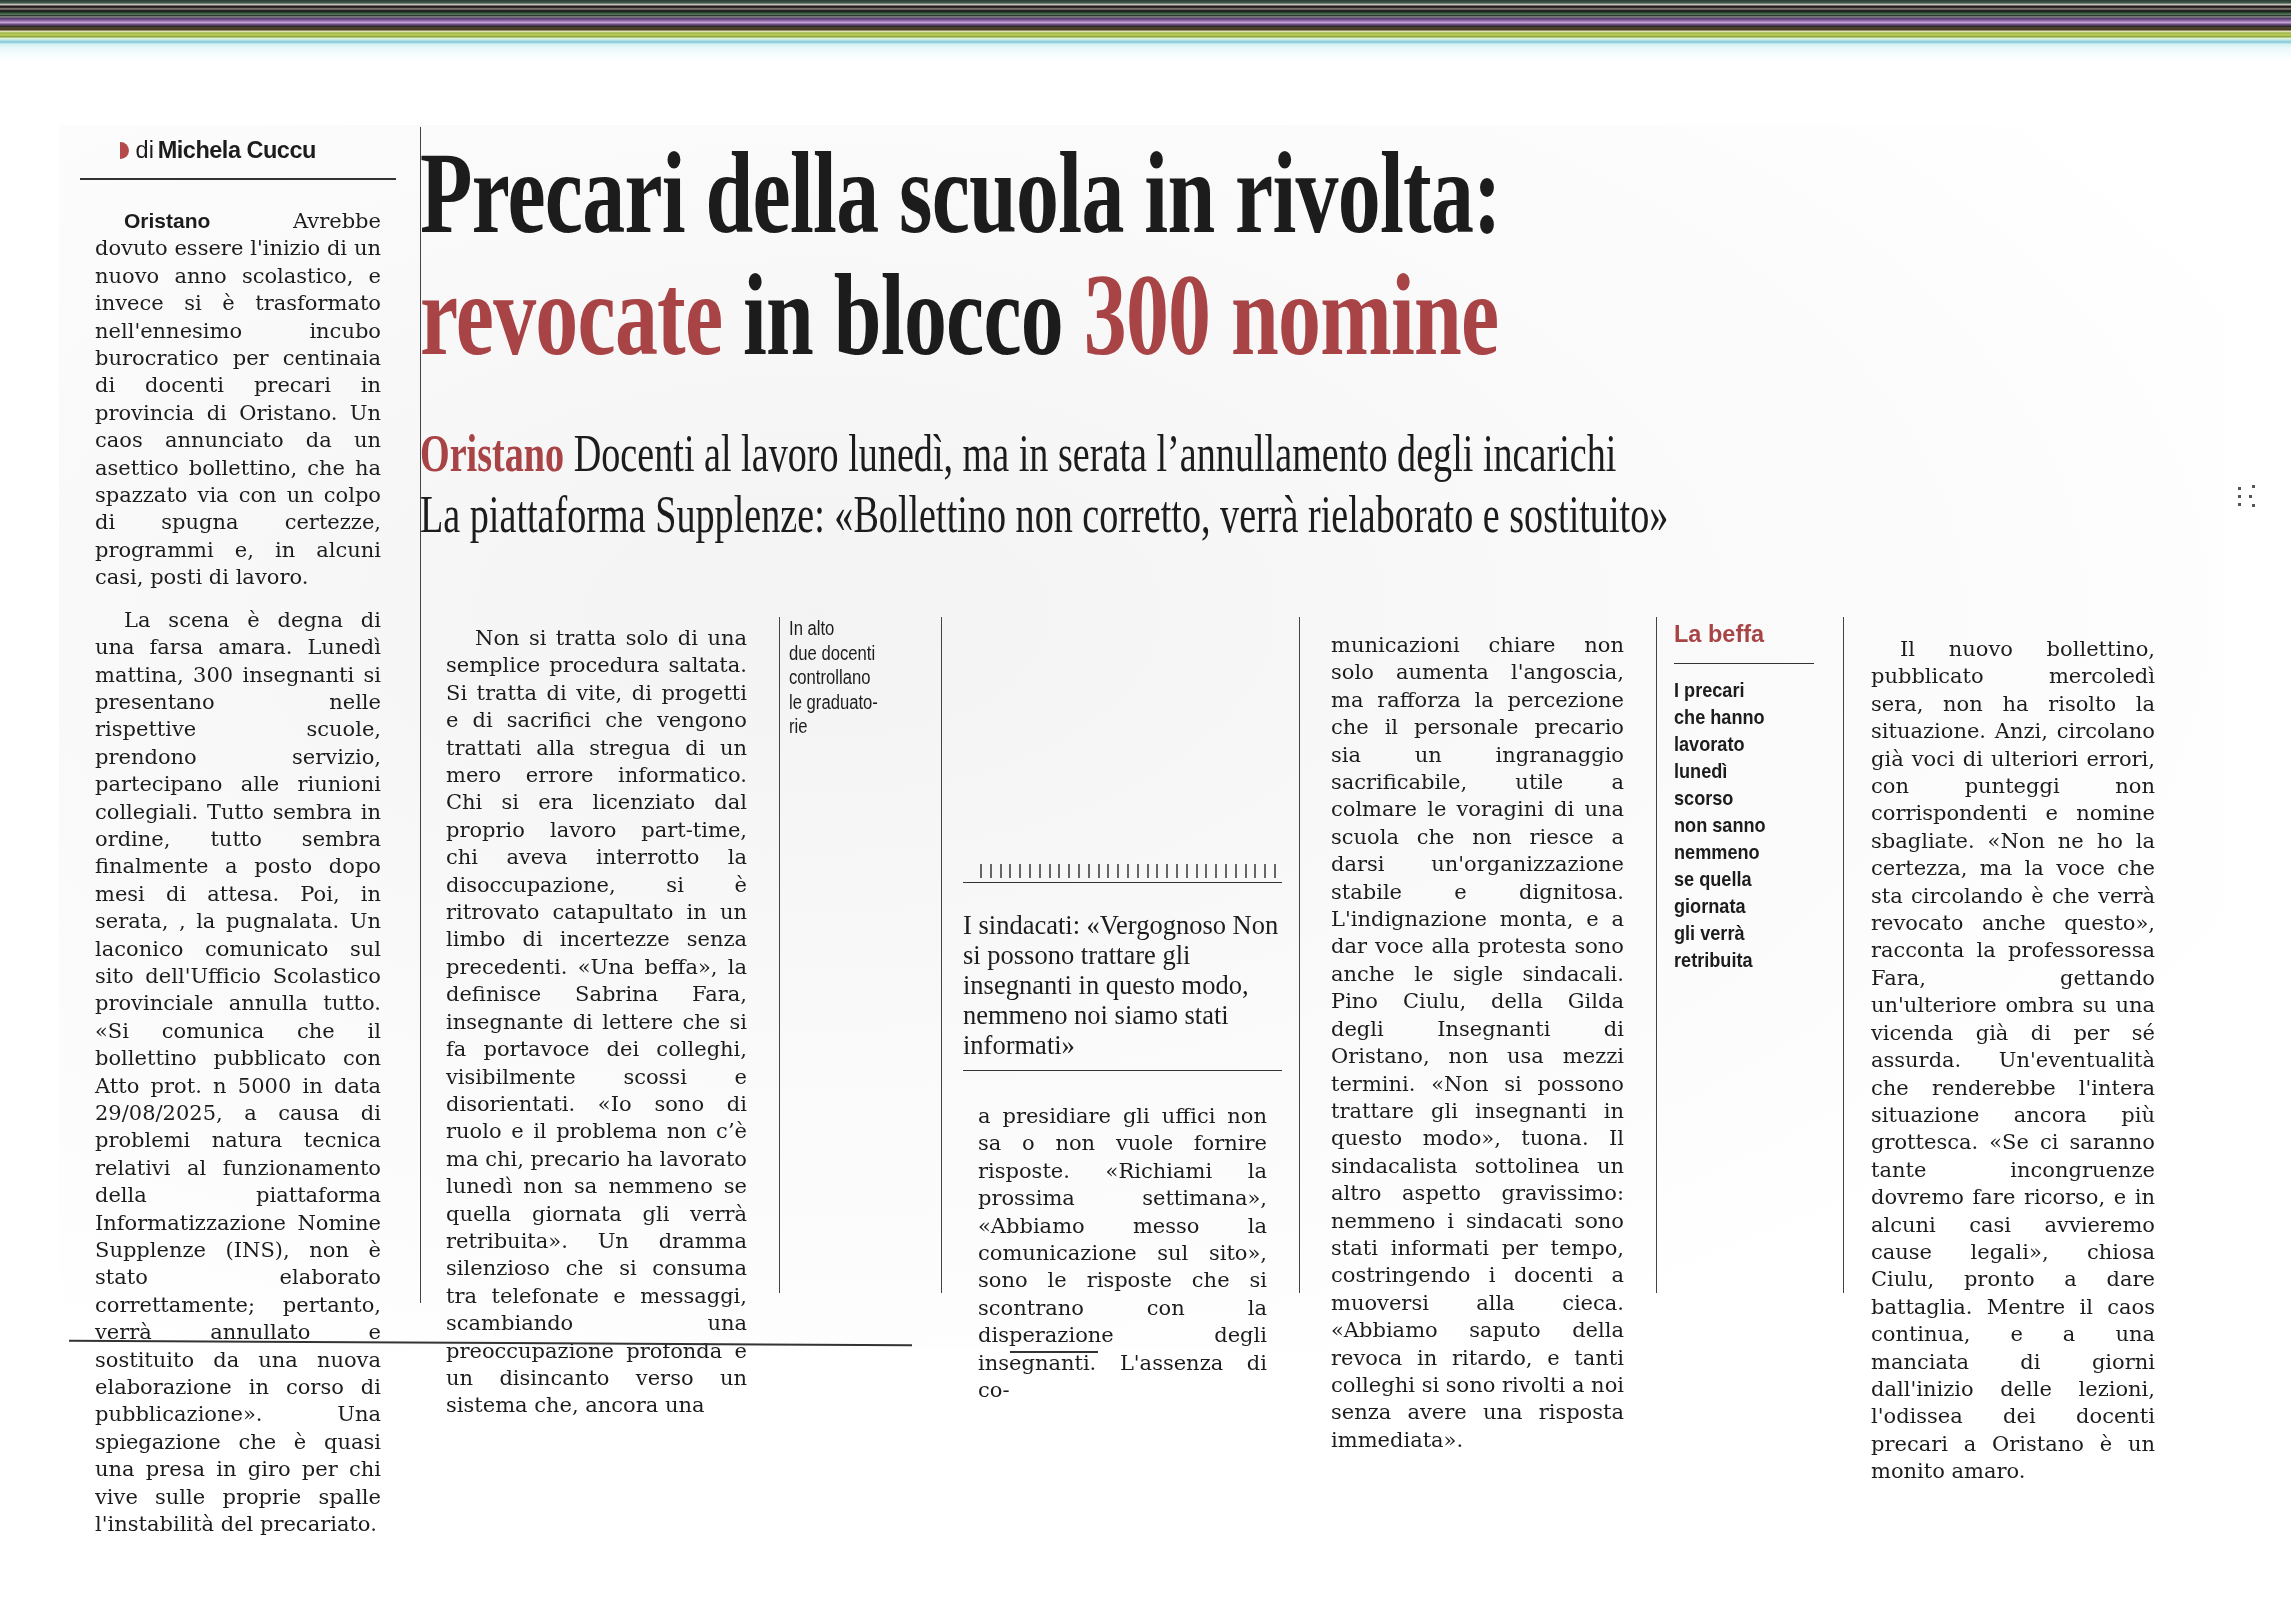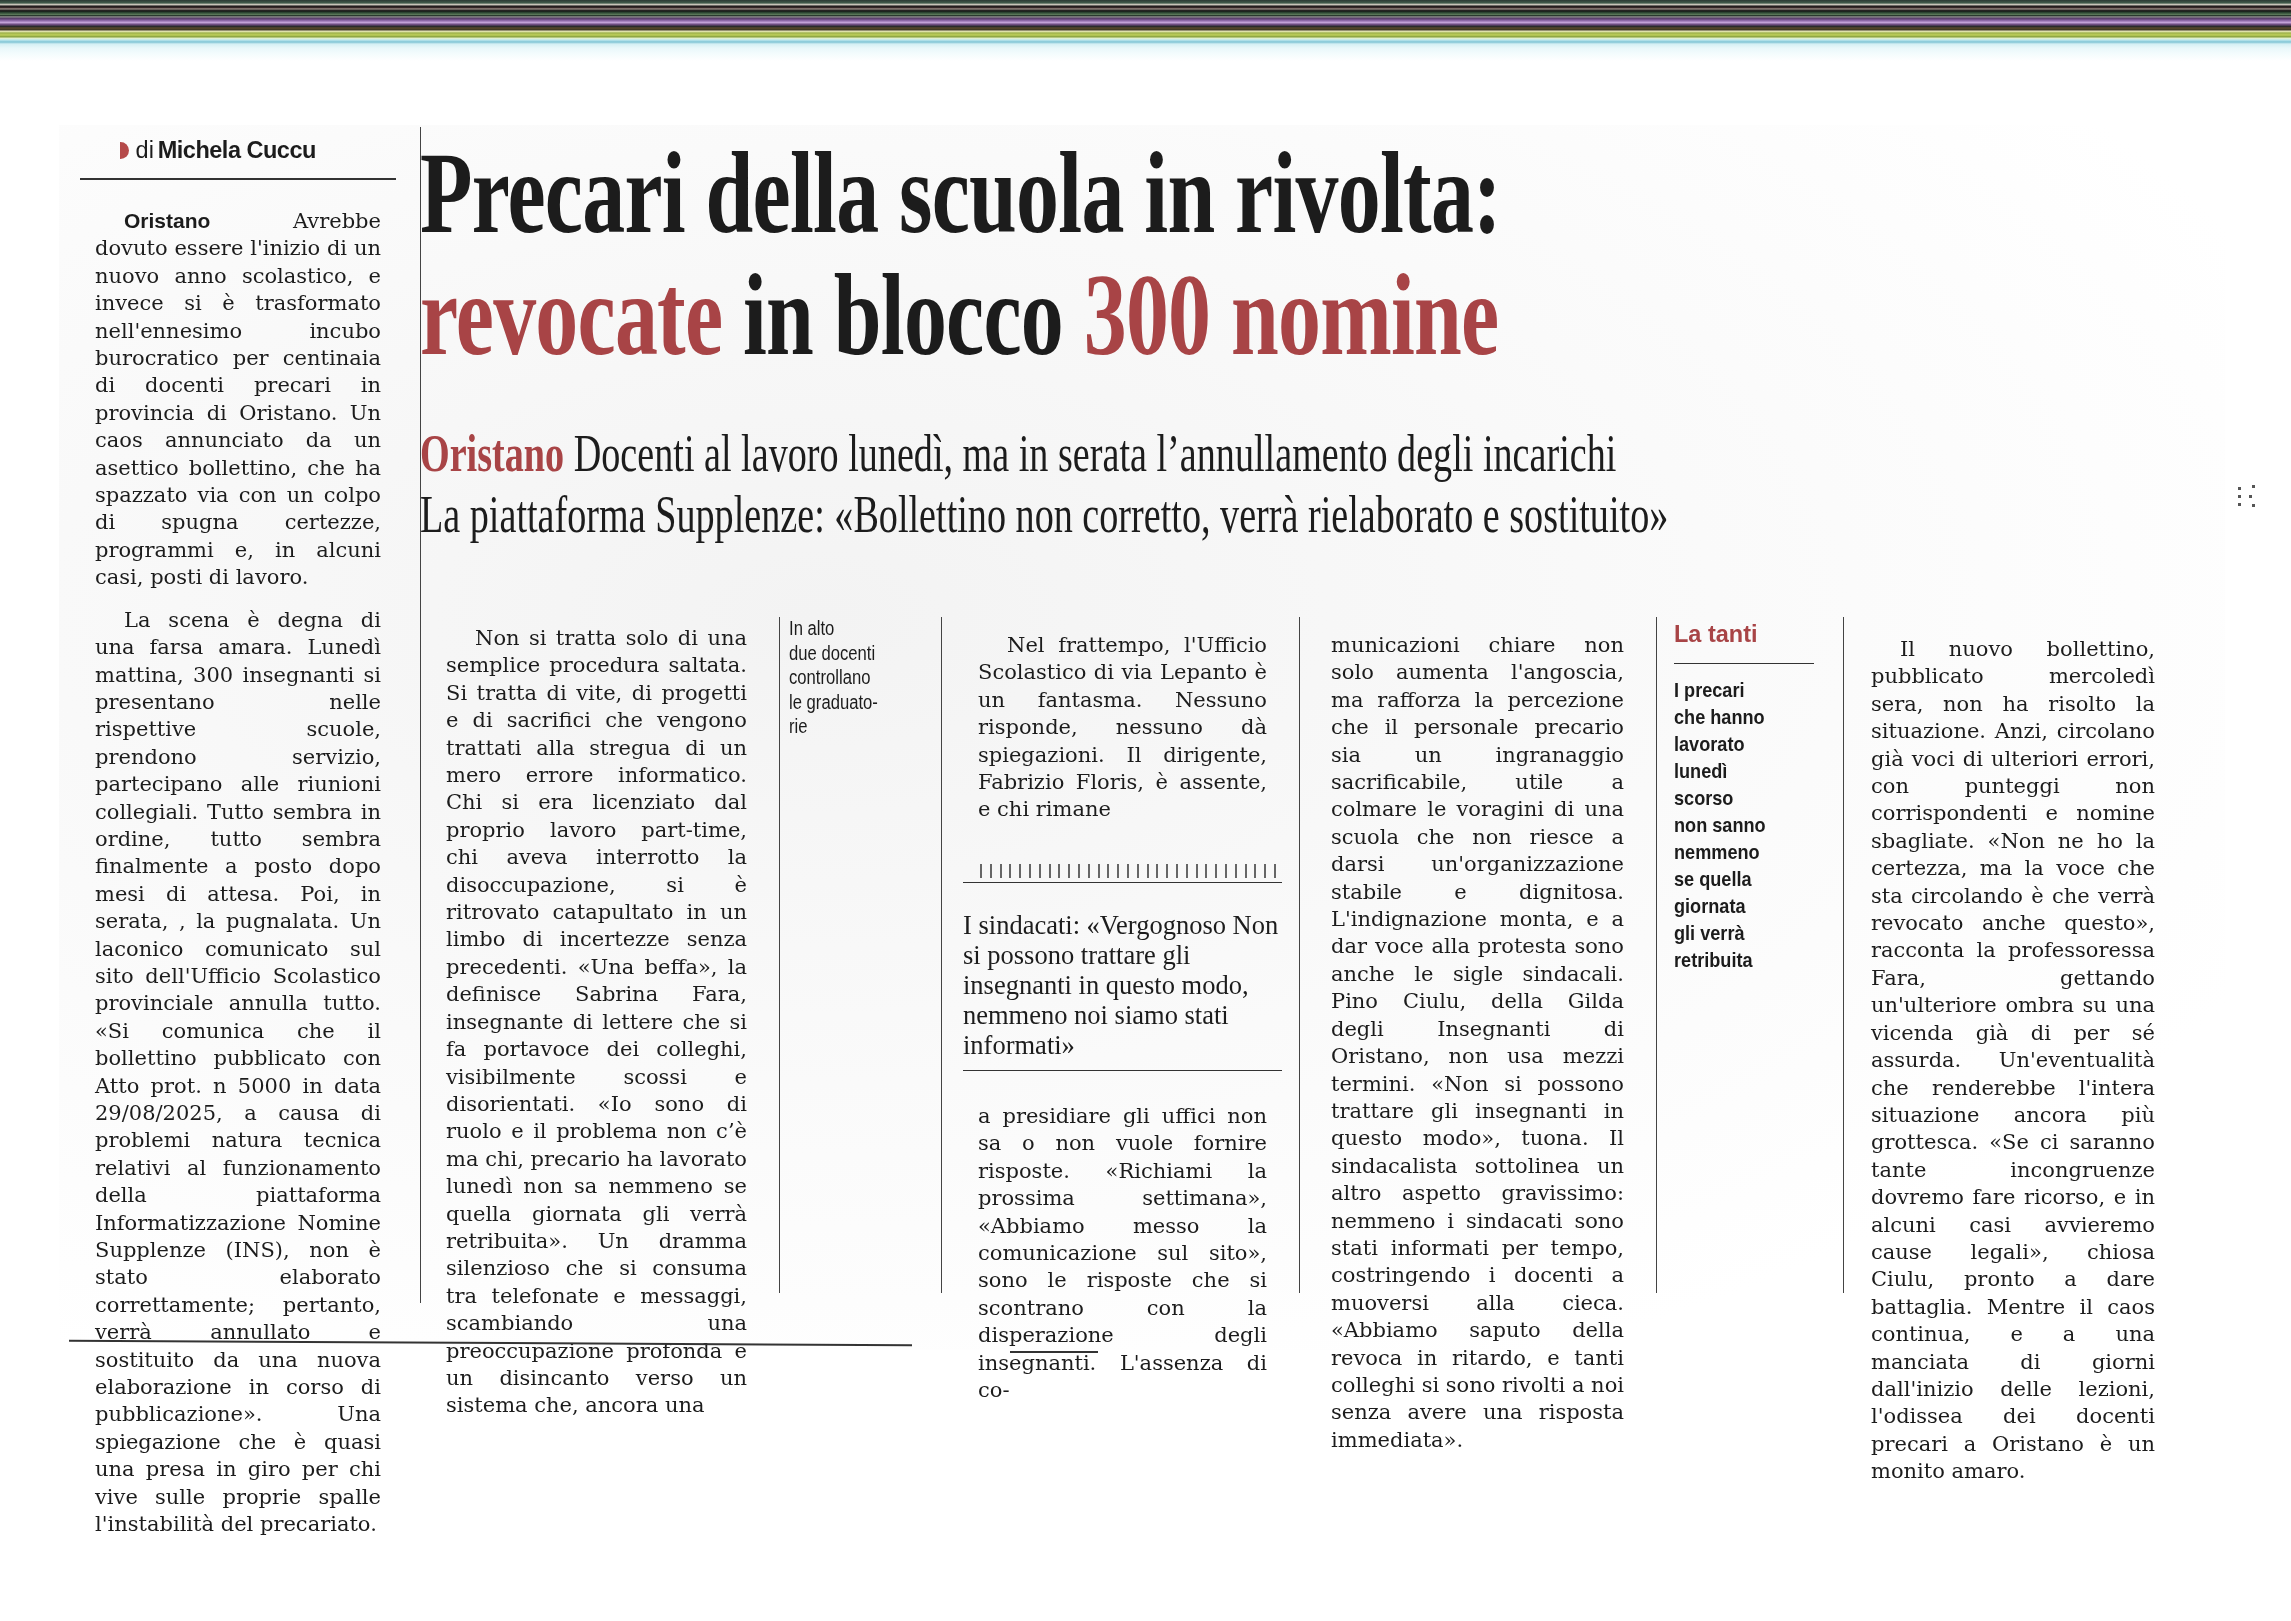--- a/index.html
+++ b/index.html
@@ -87,35 +87,34 @@
 
 <div class="caption">
   <div>In alto</div>
   <div>due docenti</div>
   <div>controllano</div>
   <div>le graduato-</div>
   <div>rie</div>
 </div>
 
 <div class="col" style="left:963px;top:617px;width:319px;">
-  <p>Nel frattempo, l'Ufficio Scolastico di via Lepanto è un fantasma. Nessuno risponde, nessuno dà spiegazioni. Il dirigente, Fabrizio Floris, è assente, e chi rimane</p>
 </div>
 <div class="ticks"></div>
 <div class="rule" style="left:963px;top:882px;width:319px;height:1px;"></div>
 <div class="pull">I sindacati: «Vergognoso Non si possono trattare gli insegnanti in questo modo, nemmeno noi siamo stati informati»</div>
 <div class="rule" style="left:963px;top:1070px;width:319px;height:1px;"></div>
 <div class="col" style="left:963px;top:1088px;width:319px;">
   <p style="text-indent:0">a presidiare gli uffici non sa o non vuole fornire risposte. «Richiami la prossima settimana», «Abbiamo messo la comunicazione sul sito», sono le risposte che si scontrano con la disperazione degli insegnanti. L'assenza di co-</p>
 </div>
 
 <div class="col" style="left:1316px;top:617px;width:323px;">
   <p style="text-indent:0">municazioni chiare non solo aumenta l'angoscia, ma rafforza la percezione che il personale precario sia un ingranaggio sacrificabile, utile a colmare le voragini di una scuola che non riesce a darsi un'organizzazione stabile e dignitosa.    L'indignazione monta, e a dar voce alla protesta sono anche le sigle sindacali. Pino Ciulu, della Gilda degli Insegnanti di Oristano, non usa mezzi termini. «Non si possono trattare gli insegnanti in questo modo», tuona. Il sindacalista sottolinea un altro aspetto gravissimo: nemmeno i sindacati sono stati informati per tempo, costringendo i docenti a muoversi alla cieca. «Abbiamo saputo della revoca in ritardo, e tanti colleghi si sono rivolti a noi senza avere una risposta immediata».</p>
 </div>
 
-<div class="box-title">La tanti</div>
+<div class="box-title">La beffa</div>
 <div class="rule" style="left:1674px;top:663px;width:140px;height:1px;"></div>
 <div class="box-text">
   <div>I precari</div>
   <div>che hanno</div>
   <div>lavorato</div>
   <div>lunedì</div>
   <div>scorso</div>
   <div>non sanno</div>
   <div>nemmeno</div>
   <div>se quella</div>

